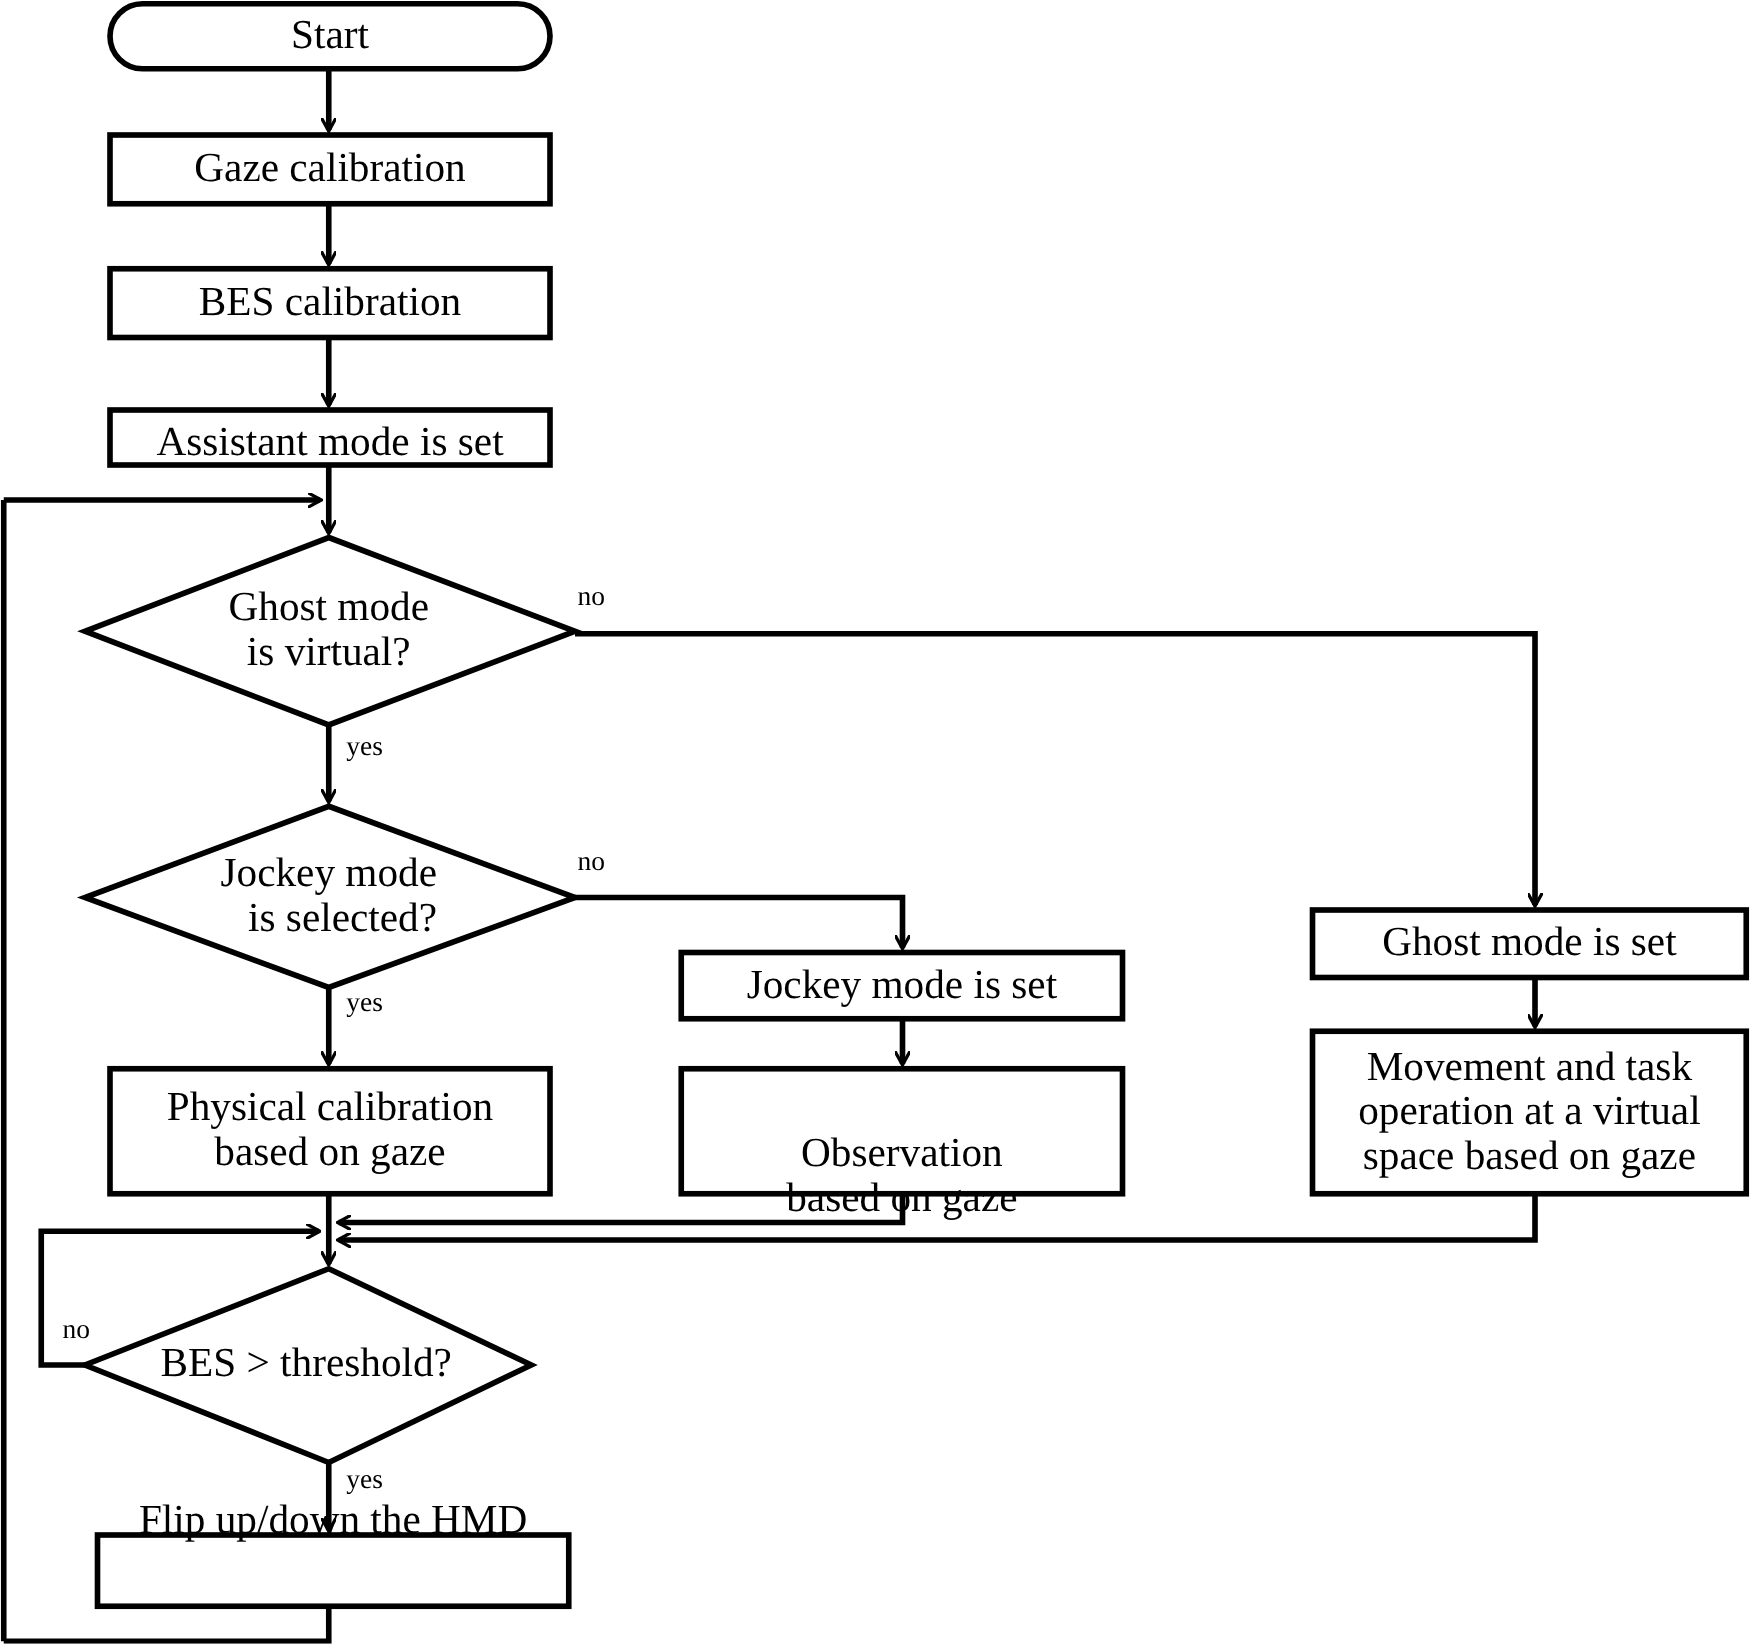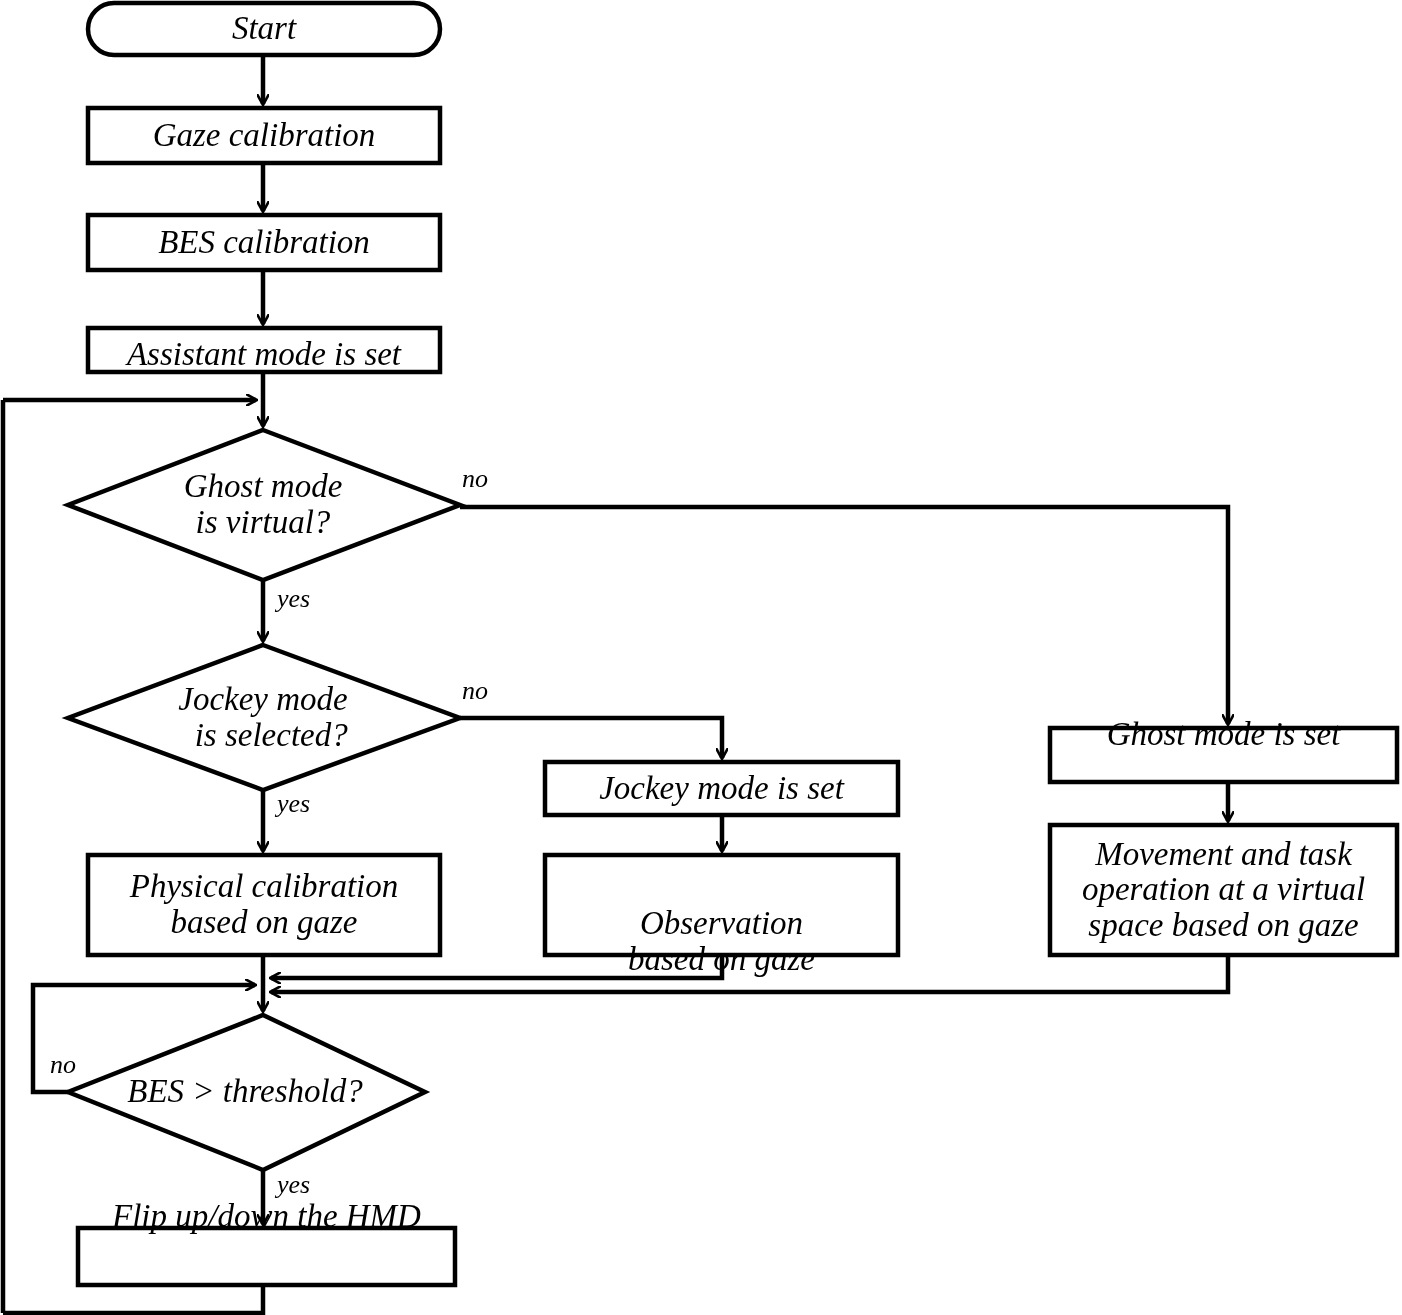--- a/index.html
+++ b/index.html
@@ -7,21 +7,20 @@
     padding: 0;
     background: #ffffff;
   }
   #canvas {
     position: relative;
     width: 1402px;
     height: 1315px;
     background: #ffffff;
     overflow: hidden;
     font-family: "Liberation Serif", "DejaVu Serif", serif;
-    font-style: italic;
   }
   #flow-svg {
     position: absolute;
     left: 0;
     top: 0;
     width: 1402px;
     height: 1315px;
   }
   .node-label {
     position: absolute;
@@ -33,21 +32,21 @@
     font-family: "Liberation Serif", "DejaVu Serif", serif;
     font-size: 33px;
     line-height: 1.08;
     white-space: pre-line;
     pointer-events: none;
   }
   .edge-label {
     position: absolute;
     color: #000000;
     font-family: "Liberation Serif", "DejaVu Serif", serif;
-    font-size: 26px;
+    font-size: 22px;
     line-height: 1;
     white-space: nowrap;
   }
 </style>
 </head>
 <body>
 
 <div id="canvas">
 
   <svg id="flow-svg" viewBox="0 0 1402 1315" xmlns="http://www.w3.org/2000/svg">
@@ -119,21 +118,21 @@
 is selected?</div>
 
   <div class="node-label" style="left:88px; top:855px; width:352px; height:100px;">Physical calibration
 based on gaze</div>
 
   <div class="node-label" style="left:545px; top:762px; width:353px; height:53px;">Jockey mode is set</div>
 
   <div class="node-label" style="left:545px; top:892px; width:353px; height:100px;">Observation
 based on gaze</div>
 
-  <div class="node-label" style="left:1050px; top:708px; width:347px; height:54px;text-align:right;">Ghost mode is set</div>
+  <div class="node-label" style="left:1050px; top:728px; width:347px; height:54px;text-align:right;">Ghost mode is set</div>
 
   <div class="node-label" style="left:1050px; top:825px; width:347px; height:130px;">Movement and task
 operation at a virtual
 space based on gaze</div>
 
   <div class="node-label" style="left:100px; top:1068px; width:290px; height:48px;">BES &gt; threshold?</div>
 
   <div class="node-label" style="left:78px; top:1188px; width:377px; height:57px;">Flip up/down the HMD</div>
 
   <div class="edge-label" style="left:462px; top:466px;">no</div>

